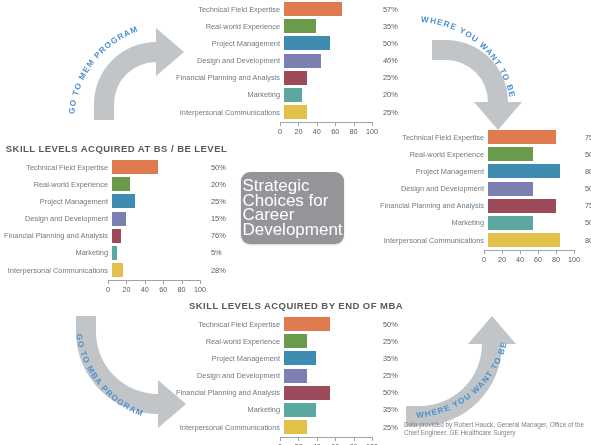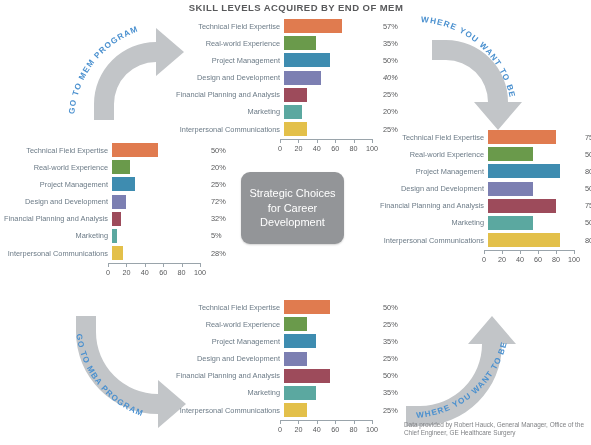--- a/index.html
+++ b/index.html
@@ -39,21 +39,21 @@
   }
 
   
   #center-box{
     position:absolute;left:241px;top:172px;width:103px;height:72px;
     background:#939598;border-radius:9px;
     display:flex;align-items:center;justify-content:center;
     box-shadow:0 1px 2px rgba(0,0,0,.18);
   }
   #center-box span{
-    color:#ffffff;font-size:11px;line-height:14.5px;text-align:center;
+    color:#ffffff;font-size:17px;line-height:14.5px;text-align:left;
     display:block;padding:0 6px;
   }
 
   
   .arrow-svg{position:absolute;overflow:visible;}
   .arrow-path{fill:#c2c5c8;}
   .curve-text{
     font-family:"Liberation Sans", sans-serif;
     font-size:8.2px;font-weight:bold;letter-spacing:1.1px;
     fill:#4a90cf;
@@ -108,21 +108,20 @@
     <text class="curve-text">
       <textPath href="#bot-right-text-path" startOffset="3%">WHERE YOU WANT TO BE</textPath>
     </text>
   </svg>
 
   <div id="center-box">
     <span>Strategic Choices for Career Development</span>
   </div>
 
   <div class="chart" id="chart-mem" style="left:176px;top:2px;width:240px;">
-      <div class="chart-title">SKILL LEVELS ACQUIRED BY END OF MEM</div>
       <div class="rows">
         <div class="row">
           <div class="row-label" style="width: 104px;">Technical Field Expertise</div>
           <div class="bar-area" style="width: 92px;">
             <div class="bar" style="width: 57.96px; background: rgb(224, 123, 79);"></div>
           </div>
           <div class="row-val" style="width: 30px;">57%</div>
         </div>
         <div class="row">
           <div class="row-label" style="width: 104px;">Real-world Experience</div>
@@ -180,20 +179,21 @@
           <div class="tick-lbl" style="left: 55.2px;">60</div>
           <div class="tick" style="left: 73.6px;"></div>
           <div class="tick-lbl" style="left: 73.6px;">80</div>
           <div class="tick" style="left: 92px;"></div>
           <div class="tick-lbl" style="left: 92px;">100</div>
         </div>
       </div>
     </div>
 
   <div class="chart" id="chart-bs-be" style="left:4px;top:143px;width:225px;">
+      <div class="chart-title">SKILL LEVELS ACQUIRED AT BS / BE LEVEL</div>
       <div class="rows">
         <div class="row">
           <div class="row-label" style="width: 104px;">Technical Field Expertise</div>
           <div class="bar-area" style="width: 92px;">
             <div class="bar" style="width: 46px; background: rgb(224, 123, 79);"></div>
           </div>
           <div class="row-val" style="width: 28px;">50%</div>
         </div>
         <div class="row">
           <div class="row-label" style="width: 104px;">Real-world Experience</div>
@@ -207,28 +207,28 @@
           <div class="bar-area" style="width: 92px;">
             <div class="bar" style="width: 23px; background: rgb(62, 140, 176);"></div>
           </div>
           <div class="row-val" style="width: 28px;">25%</div>
         </div>
         <div class="row">
           <div class="row-label" style="width: 104px;">Design and Development</div>
           <div class="bar-area" style="width: 92px;">
             <div class="bar" style="width: 13.8px; background: rgb(124, 127, 178);"></div>
           </div>
-          <div class="row-val" style="width: 28px;">72%</div>
+          <div class="row-val" style="width: 28px;">15%</div>
         </div>
         <div class="row">
           <div class="row-label" style="width: 104px;">Financial Planning and Analysis</div>
           <div class="bar-area" style="width: 92px;">
             <div class="bar" style="width: 9.2px; background: rgb(157, 75, 91);"></div>
           </div>
-          <div class="row-val" style="width: 28px;">32%</div>
+          <div class="row-val" style="width: 28px;">76%</div>
         </div>
         <div class="row">
           <div class="row-label" style="width: 104px;">Marketing</div>
           <div class="bar-area" style="width: 92px;">
             <div class="bar" style="width: 4.6px; background: rgb(91, 168, 160);"></div>
           </div>
           <div class="row-val" style="width: 28px;">5%</div>
         </div>
         <div class="row">
           <div class="row-label" style="width: 104px;">Interpersonal Communications</div>
@@ -322,20 +322,21 @@
           <div class="tick-lbl" style="left: 54px;">60</div>
           <div class="tick" style="left: 72px;"></div>
           <div class="tick-lbl" style="left: 72px;">80</div>
           <div class="tick" style="left: 90px;"></div>
           <div class="tick-lbl" style="left: 90px;">100</div>
         </div>
       </div>
     </div>
 
   <div class="chart" id="chart-mba" style="left:176px;top:300px;width:240px;">
+      <div class="chart-title">SKILL LEVELS ACQUIRED BY END OF MBA</div>
       <div class="rows">
         <div class="row">
           <div class="row-label" style="width: 104px;">Technical Field Expertise</div>
           <div class="bar-area" style="width: 92px;">
             <div class="bar" style="width: 46px; background: rgb(224, 123, 79);"></div>
           </div>
           <div class="row-val" style="width: 30px;">50%</div>
         </div>
         <div class="row">
           <div class="row-label" style="width: 104px;">Real-world Experience</div>

